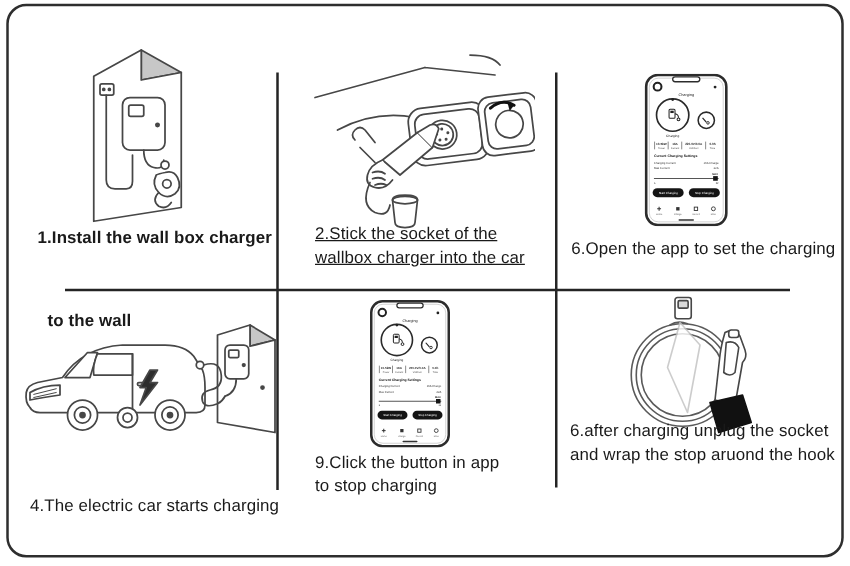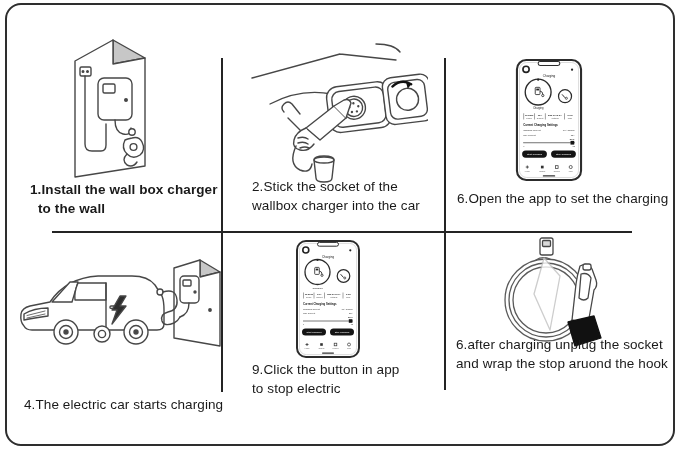--- a/index.html
+++ b/index.html
@@ -11,21 +11,21 @@
                  border:2px solid #2e2e2e; border-radius:16px; background:#fff; }
 
   .divider { position:absolute; background:#242424; }
   .v-line { width:1.5px; }
   .h-line { height:1.5px; }
 
   .caption { position:absolute; color:#1a1a1a; font-size:13.5px; line-height:1.4;
              letter-spacing:.1px; white-space:nowrap; }
   .caption span { display:block; }
   .caption.bold { font-weight:bold; }
-  .caption .indent { padding-left:8px; }
+  .caption .indent { padding-left:8px;margin-top:48px; }
 
   .illus { position:absolute; }
   svg text { font-family:"Liberation Sans", sans-serif; }
 </style>
 </head>
 <body>
 
 <div class="stage">
 
   <div class="outer-frame"></div>
@@ -301,36 +301,36 @@
       <polygon points="84,86 110,80 117,102 91,110" fill="#111111" stroke="#111111"></polygon>
       <polygon points="60,22 76,40 66,94 50,58" fill="#ffffff" opacity="0.82" stroke="#c2c2c2"></polygon>
     </g>
   </svg>
 
   <div class="caption bold" style="left:30px; top:181px;">
     <span>1.Install the wall box charger</span>
     <span class="indent">to the wall</span>
   </div>
 
-  <div class="caption" style="left:252px; top:178px;">
+  <div class="caption" style="left:252px; top:178px;text-decoration:underline;">
     <span>2.Stick the socket of the</span>
     <span>wallbox charger into the car</span>
   </div>
 
   <div class="caption" style="left:457px; top:190px;">
     <span>6.Open the app to set the charging</span>
   </div>
 
   <div class="caption" style="left:24px; top:368px;margin-top:28px;">
     <span>4.The electric car starts charging</span>
   </div>
 
   <div class="caption" style="left:252px; top:361px;">
     <span>9.Click the button in app</span>
-    <span>to stop electric</span>
+    <span>to stop charging</span>
   </div>
 
   <div class="caption" style="left:456px; top:336px;">
     <span>6.after charging unplug the socket</span>
     <span>and wrap the stop aruond the hook</span>
   </div>
 
 </div>
 
 </body></html>

